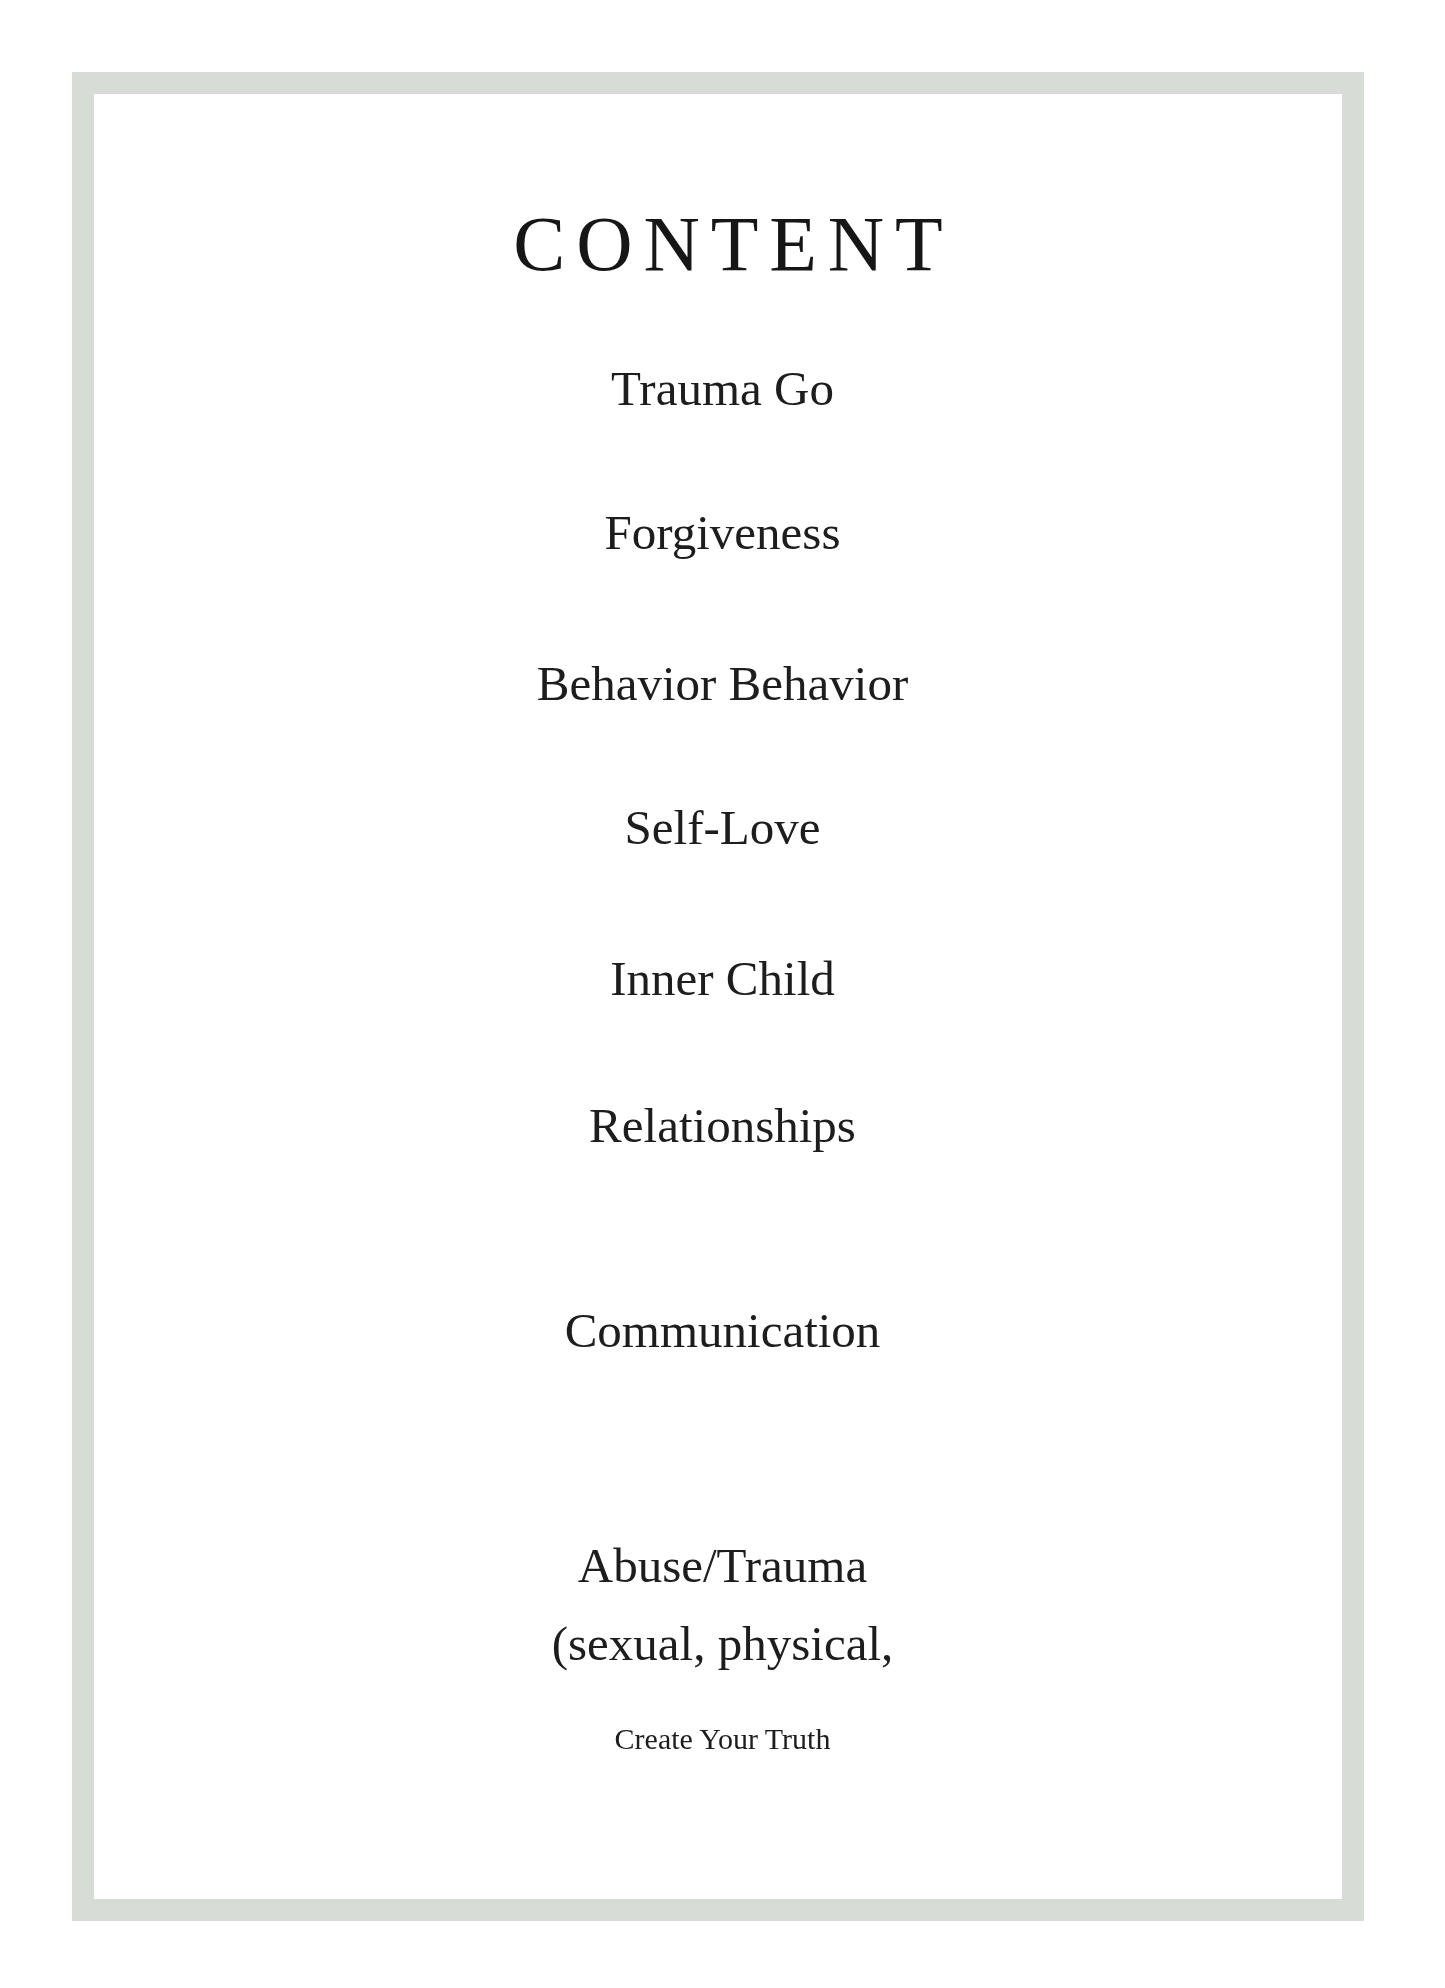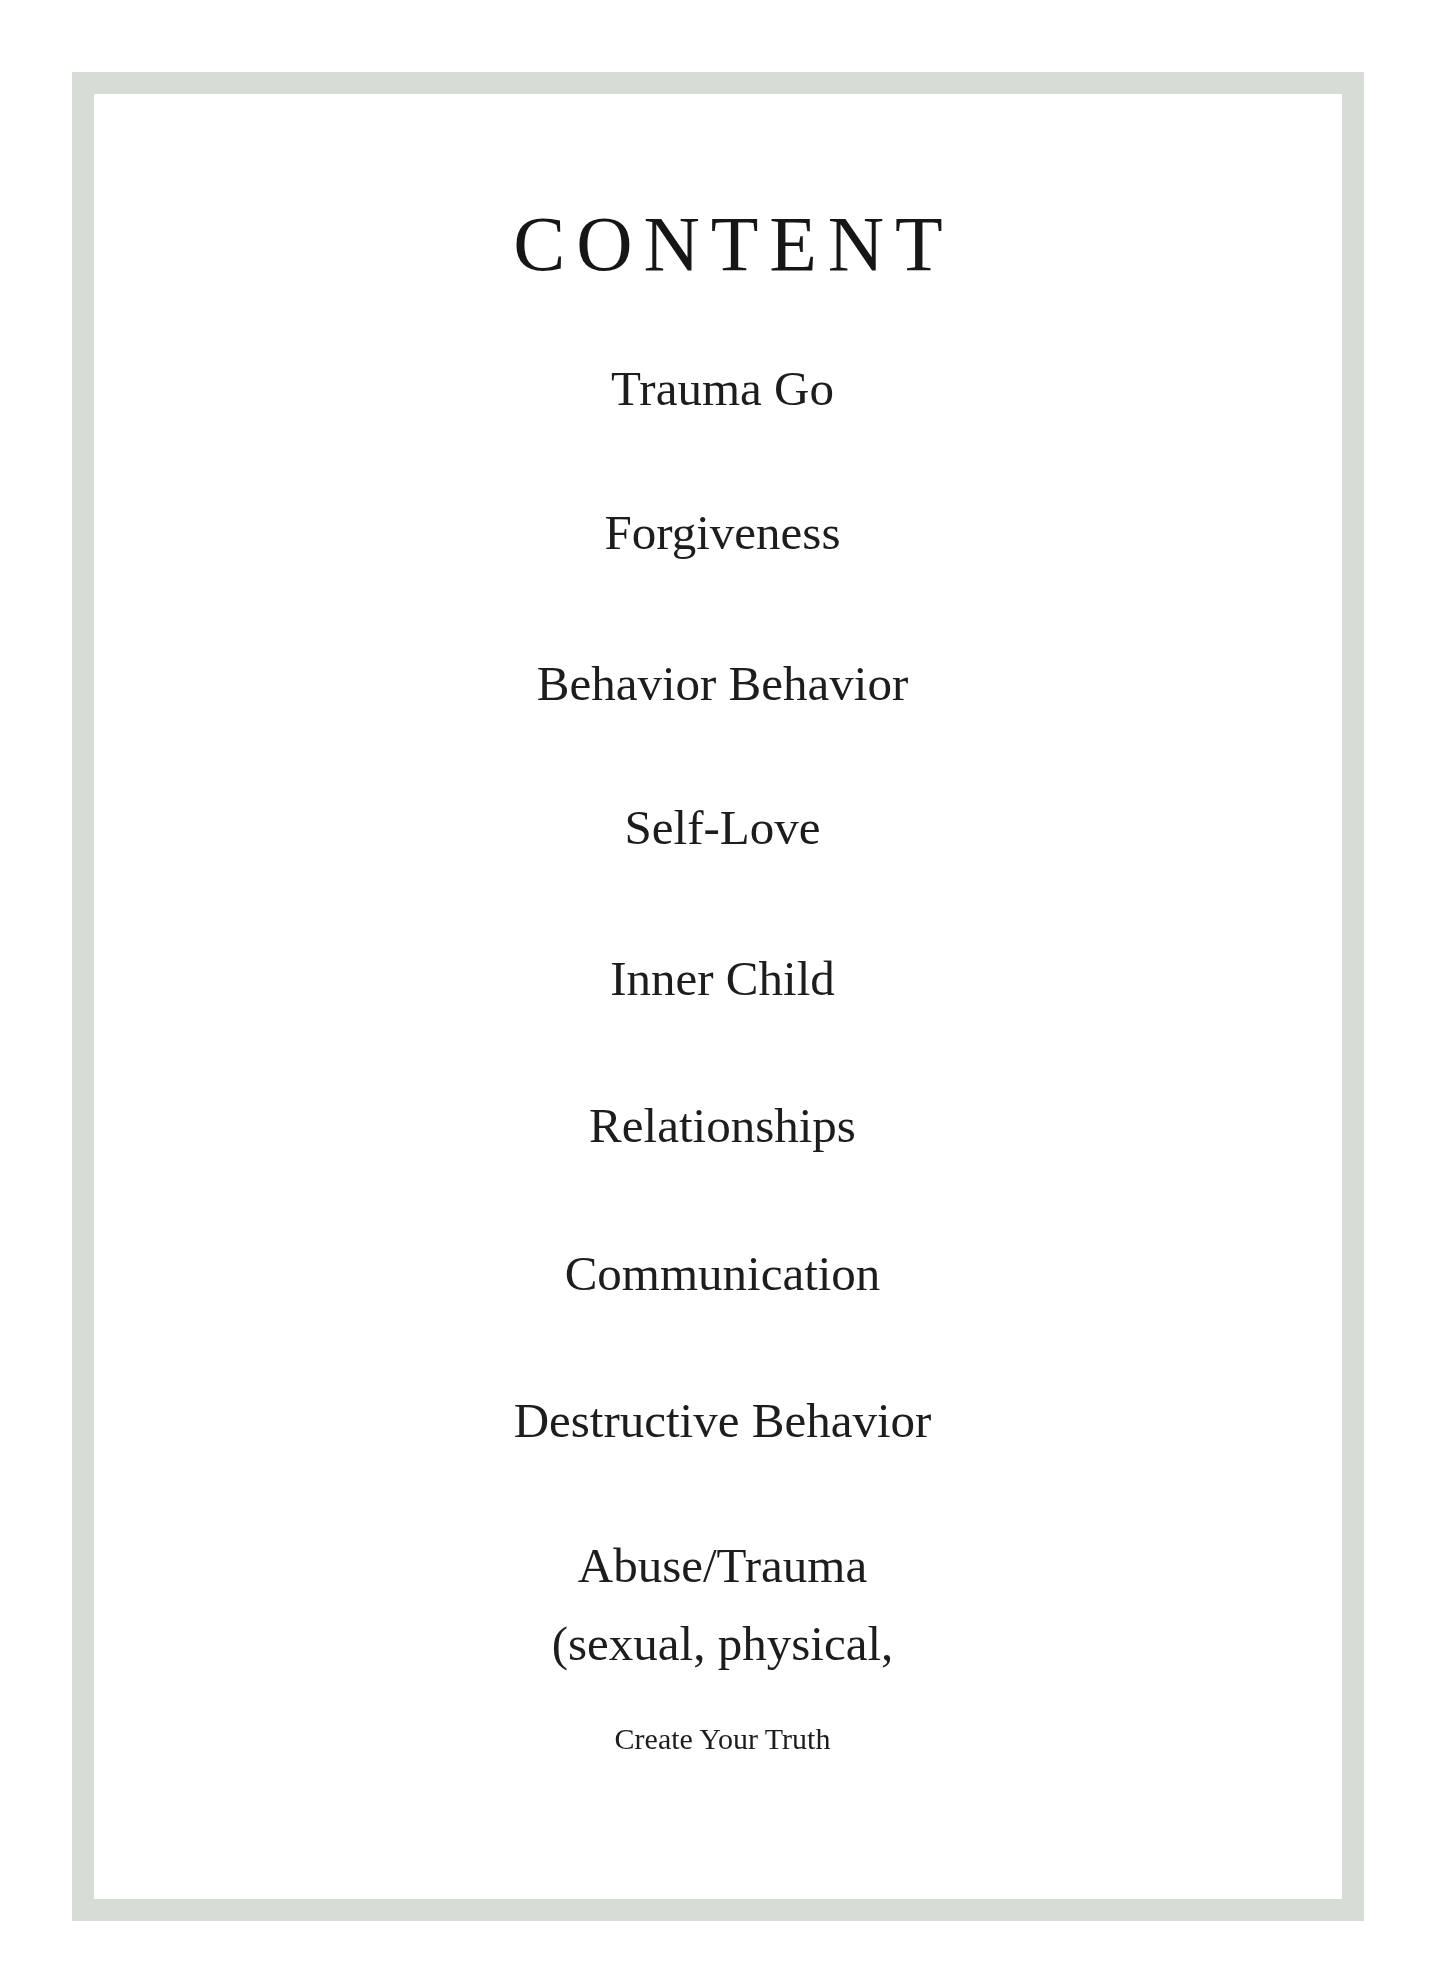--- a/index.html
+++ b/index.html
@@ -67,23 +67,22 @@
   <div class="line item" style="top:508px">Forgiveness</div>
 
   <div class="line item" style="top:659px">Behavior Behavior</div>
 
   <div class="line item" style="top:803px">Self-Love</div>
 
   <div class="line item" style="top:954px">Inner Child</div>
 
   <div class="line item" style="top:1101px">Relationships</div>
 
-  <div class="line item" style="top:1249px">Communication</div>
+  <div class="line item" style="top:1306px">Communication</div>
 
-  <div class="line item" style="top:1396px">Destructive Behavior</div>
 
   <div class="line item" style="top:1541px">Abuse/Trauma</div>
 
   <div class="line item" style="top:1619px">(sexual, physical,</div>
 
 
   <div class="line footer" style="top:1724px">Create Your Truth</div>
 
 </div>
 

